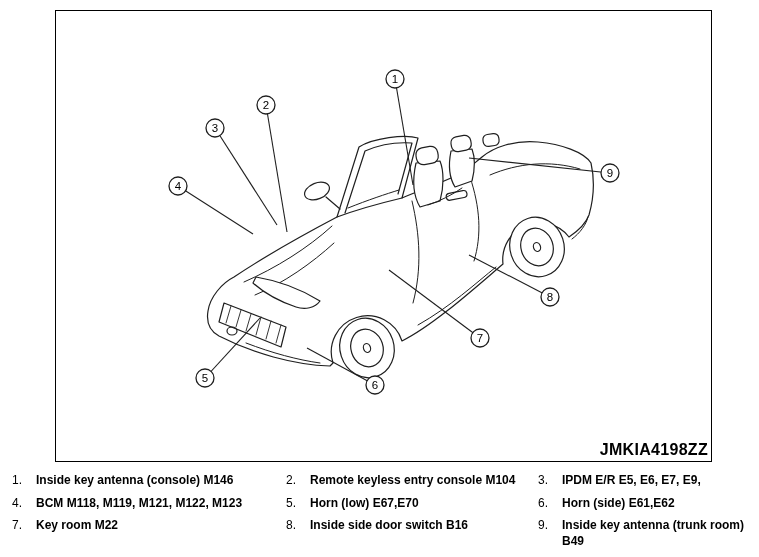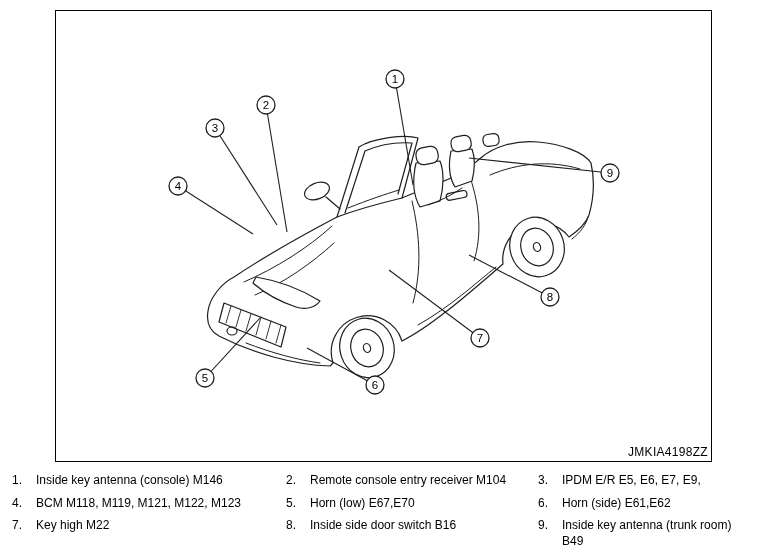--- a/index.html
+++ b/index.html
@@ -15,29 +15,30 @@
     position: absolute;
     left: 55px; top: 10px;
     width: 657px; height: 452px;
     border: 1px solid #000;
     background: #fff;
   }
   .figure-box svg { position: absolute; left: 0; top: 0; }
   .watermark {
     position: absolute;
     right: 3px; bottom: 2px;
-    font-size: 12px;
+    font-size: 16px;
     letter-spacing: 0.3px;
     color: #000;
+    font-weight: bold;
   }
   .legend { position: absolute; left: 0; top: 0; width: 759px; height: 557px; }
   .legend-item { position: absolute; font-size: 12px; line-height: 15px; }
   .legend-item .num  { position: absolute; left: 0;  top: 0; white-space: nowrap; }
-  .legend-item .txt  { position: absolute; left: 24px; top: 0; white-space: nowrap; }
-  .legend-item .txt2 { position: absolute; left: 24px; top: 16px; white-space: nowrap; }
+  .legend-item .txt  { position: absolute; left: 24px; top: 0; white-space: nowrap; font-weight: bold; }
+  .legend-item .txt2 { position: absolute; left: 24px; top: 16px; white-space: nowrap; font-weight: bold; }
 </style>
 </head>
 <body>
 
 <div class="figure-box">
   <svg width="655" height="450" viewBox="0 0 655 450">
 
     <g fill="none" stroke="#1f1f1f" stroke-width="1.2" stroke-linecap="round" stroke-linejoin="round">
 
       <path fill="#ffffff" d="M178 266
@@ -151,21 +152,21 @@
 </div>
 
 <div class="legend">
 
   <div class="legend-item" style="left:12px; top:473px;">
     <span class="num">1.</span>
     <span class="txt">Inside key antenna (console) M146</span>
   </div>
   <div class="legend-item" style="left:286px; top:473px;">
     <span class="num">2.</span>
-    <span class="txt">Remote console entry receiver M104</span>
+    <span class="txt">Remote keyless entry console M104</span>
   </div>
   <div class="legend-item" style="left:538px; top:473px;">
     <span class="num">3.</span>
     <span class="txt">IPDM E/R E5, E6, E7, E9,</span>
   </div>
 
   <div class="legend-item" style="left:12px; top:496px;">
     <span class="num">4.</span>
     <span class="txt">BCM M118, M119, M121, M122, M123</span>
   </div>
@@ -173,21 +174,21 @@
     <span class="num">5.</span>
     <span class="txt">Horn (low) E67,E70</span>
   </div>
   <div class="legend-item" style="left:538px; top:496px;">
     <span class="num">6.</span>
     <span class="txt">Horn (side) E61,E62</span>
   </div>
 
   <div class="legend-item" style="left:12px; top:518px;">
     <span class="num">7.</span>
-    <span class="txt">Key high M22</span>
+    <span class="txt">Key room M22</span>
   </div>
   <div class="legend-item" style="left:286px; top:518px;">
     <span class="num">8.</span>
     <span class="txt">Inside side door switch B16</span>
   </div>
   <div class="legend-item" style="left:538px; top:518px;">
     <span class="num">9.</span>
     <span class="txt">Inside key antenna (trunk room)</span>
     <span class="txt2">B49</span>
   </div>

